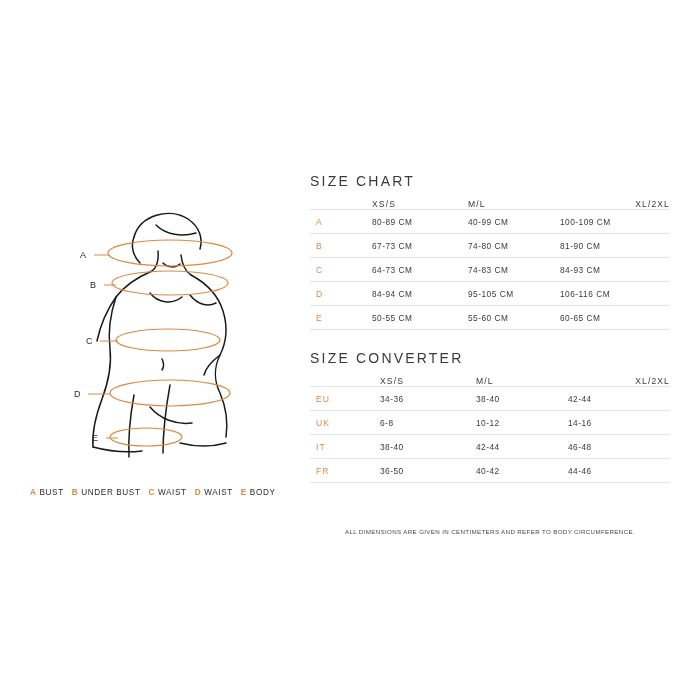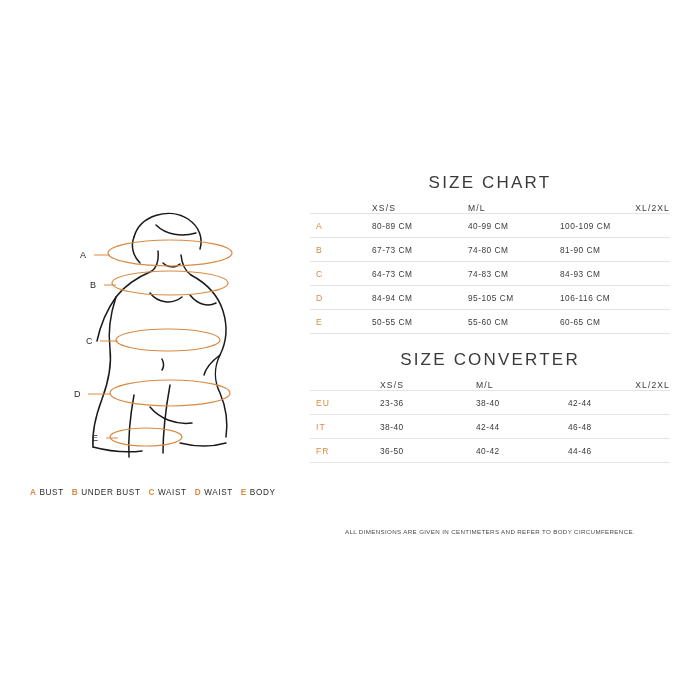--- a/index.html
+++ b/index.html
@@ -59,22 +59,21 @@
     color: #2b2b2b;
   }
 
   
   .tbl-wrap {
     position: absolute;
     left: 310px;
     width: 360px;
   }
   .tbl-title {
-    text-align: center;
-    font-size: 17px;
+    font-size: 14px;
     letter-spacing: 2.2px;
     color: #3a3a3a;
     margin-bottom: 10px;
   }
   table {
     width: 100%;
     border-collapse: collapse;
     font-size: 8.3px;
     letter-spacing: 0.5px;
   }
@@ -276,23 +275,29 @@
         <tr class="hdr-row">
           <th class="c-label"></th>
           <th class="c1">XS/S</th>
           <th class="c2">M/L</th>
           <th class="c3">XL/2XL</th>
         </tr>
       </thead>
       <tbody>
         <tr>
           <td class="rowkey">EU</td>
-          <td>23-36</td>
+          <td>34-36</td>
           <td>38-40</td>
           <td>42-44</td>
+        </tr>
+        <tr>
+          <td class="rowkey">UK</td>
+          <td>6-8</td>
+          <td>10-12</td>
+          <td>14-16</td>
         </tr>
         <tr>
           <td class="rowkey">IT</td>
           <td>38-40</td>
           <td>42-44</td>
           <td>46-48</td>
         </tr>
         <tr>
           <td class="rowkey">FR</td>
           <td>36-50</td>

